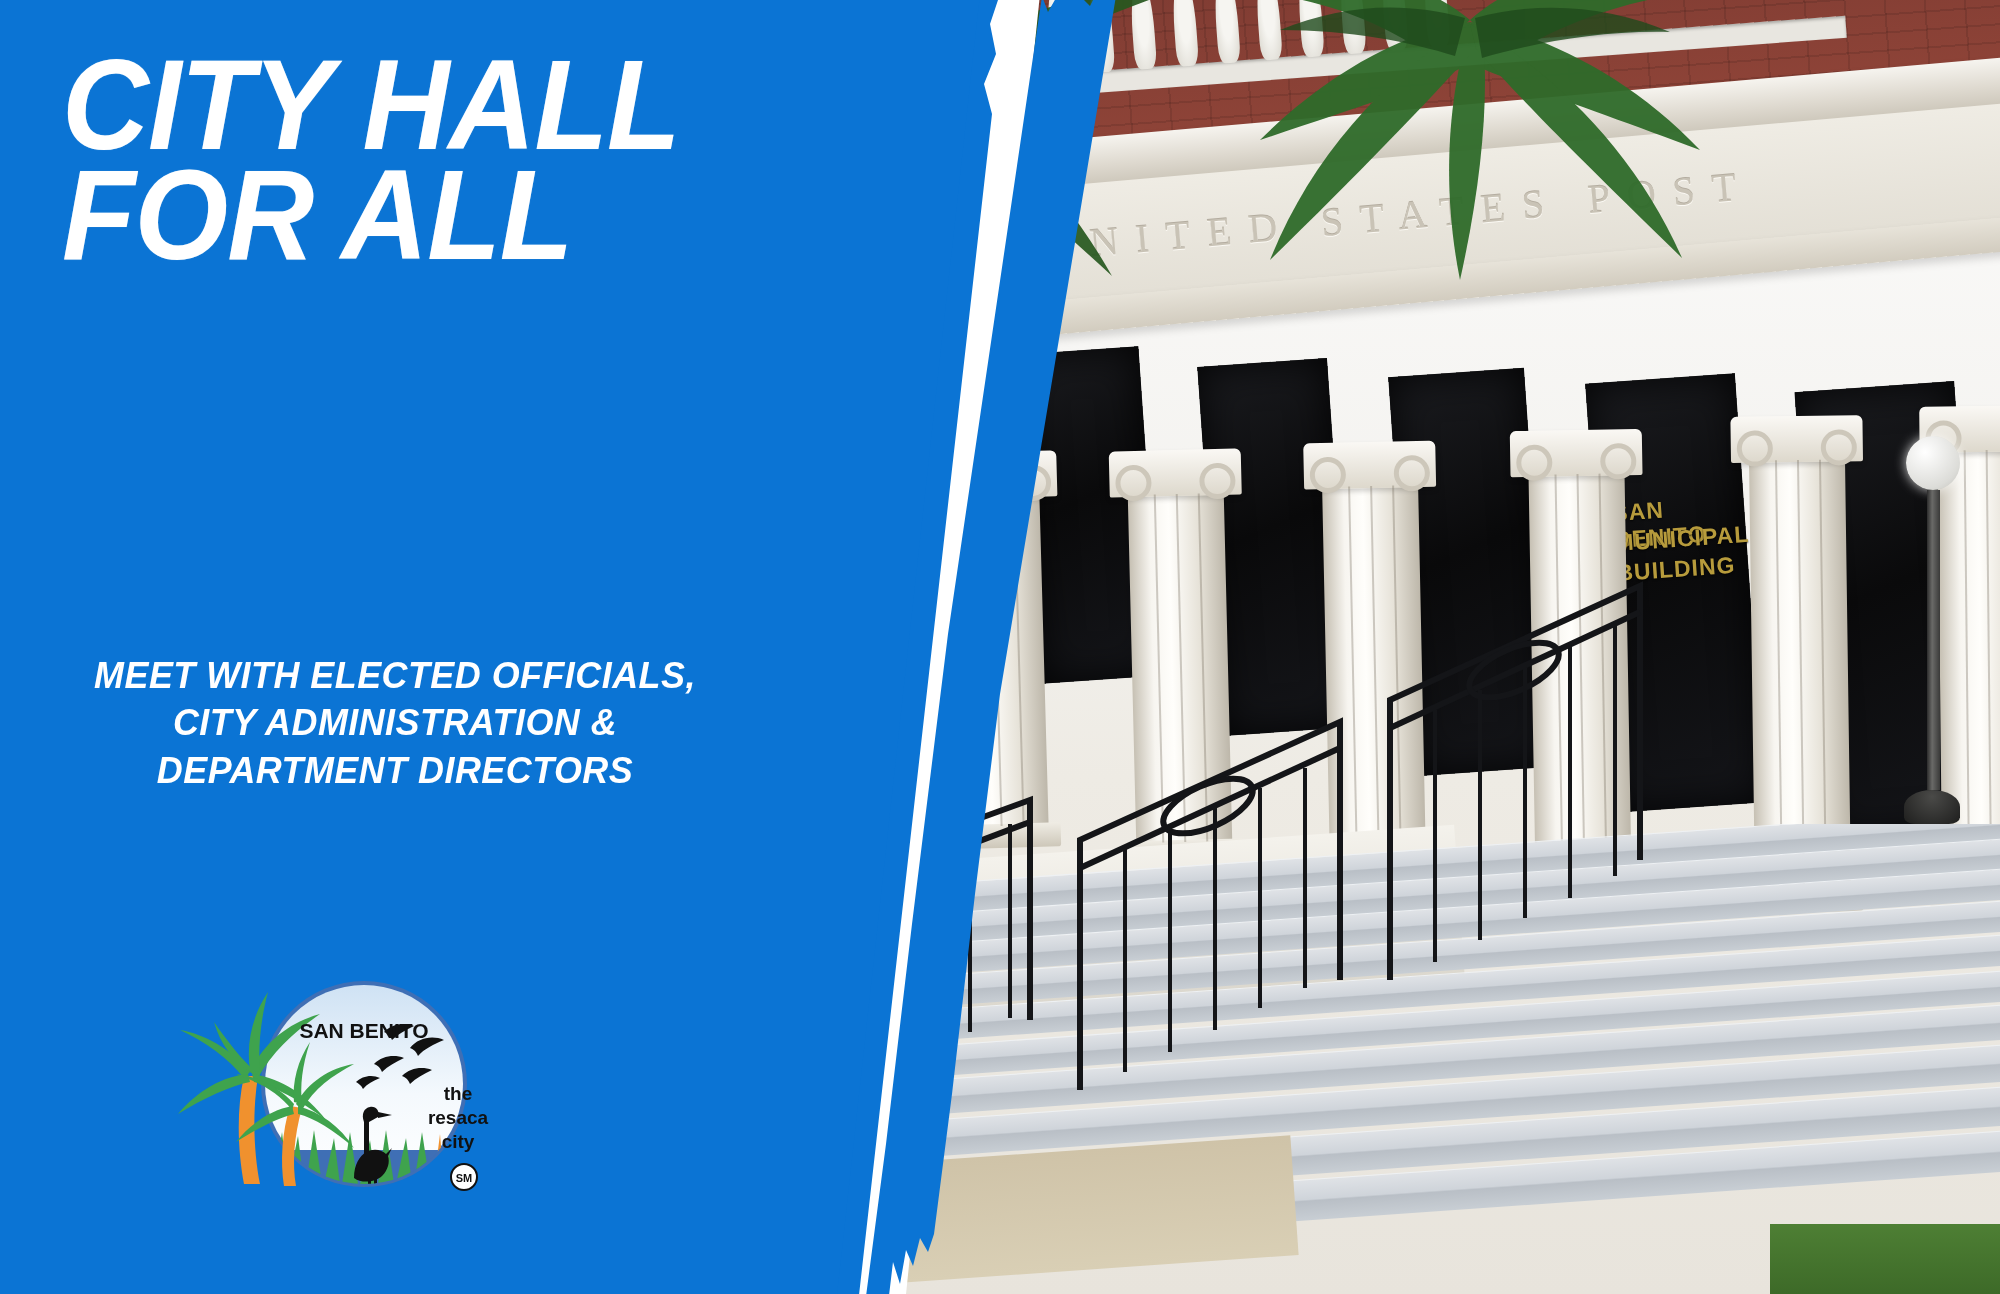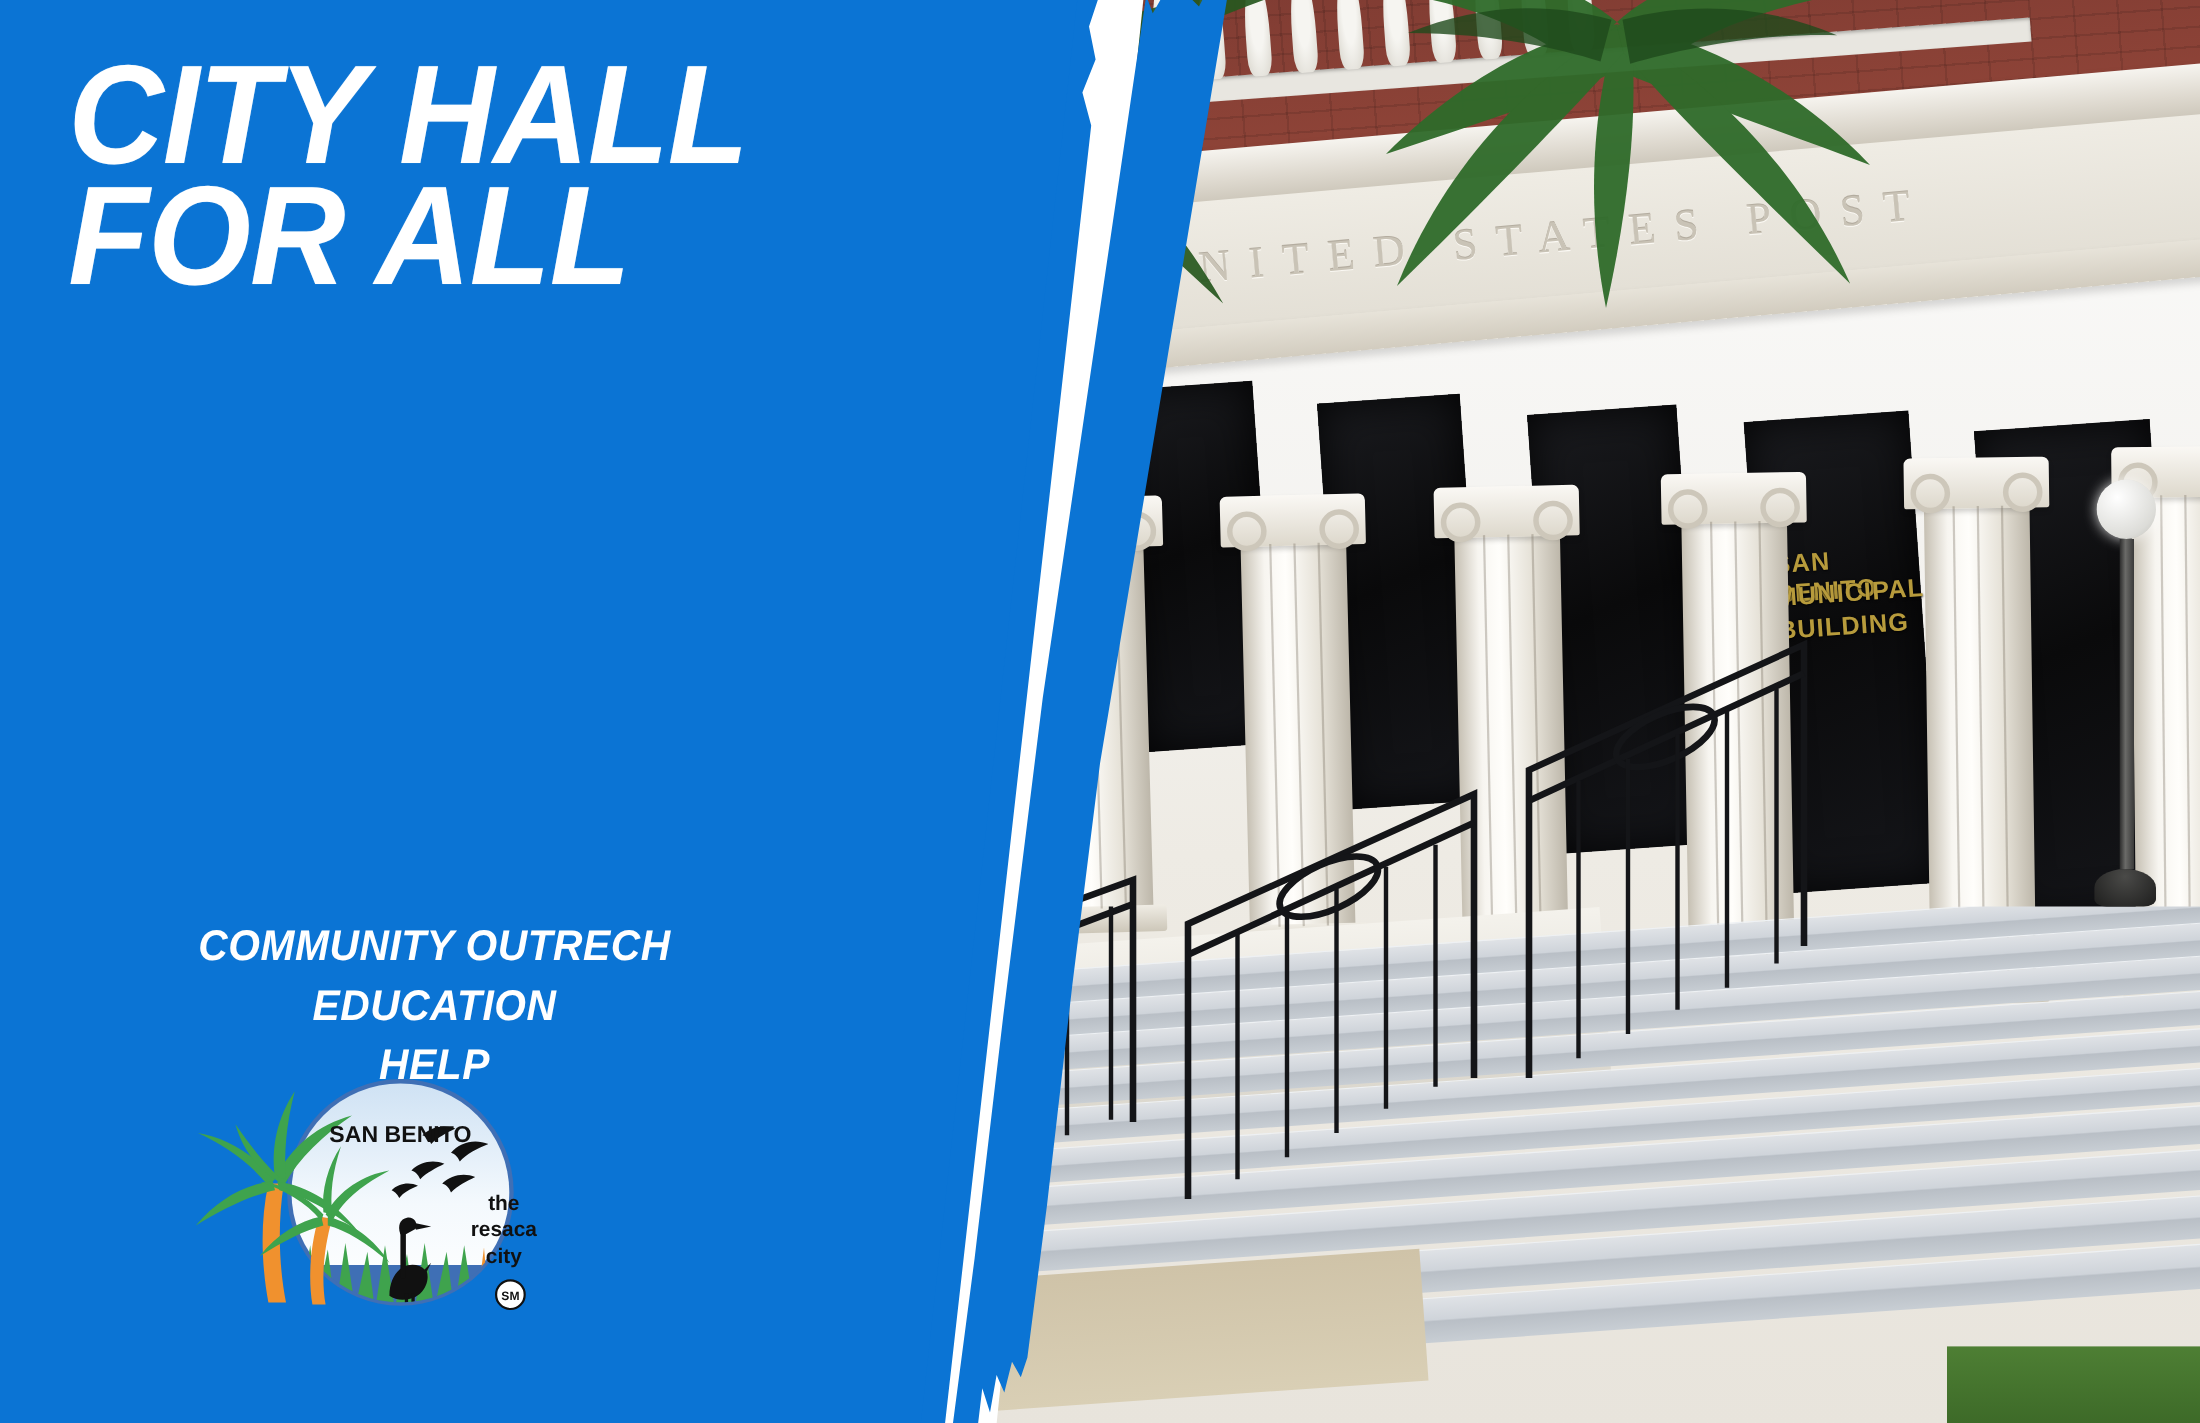--- a/index.html
+++ b/index.html
@@ -413,26 +413,26 @@
   </svg>
 
   <div class="content">
 
     <div class="headline">
       <span class="l1">CITY HALL</span>
       <span class="l2">FOR ALL</span>
     </div>
 
 
-
-    <div class="tagline">
-      <span>COMMUNITY OUTRECH</span>
-      <span>EDUCATION</span>
-      <span>HELP</span>
-    </div>
+    <div class="meetwith">
+      <span>MEET WITH ELECTED OFFICIALS,</span>
+      <span>CITY ADMINISTRATION &amp;</span>
+      <span>DEPARTMENT DIRECTORS</span>
+    </div>
+
 
     <div class="logo">
       <svg viewBox="0 0 320 230" width="320" height="230">
         <defs>
           <clipPath id="circClip">
               <circle cx="186" cy="112" r="100"></circle>
             </clipPath>
           <linearGradient id="skyg" x1="0" y1="0" x2="0" y2="1">
             <stop offset="0%" stop-color="#cfe2f4"></stop>
             <stop offset="55%" stop-color="#f4f9fd"></stop>

